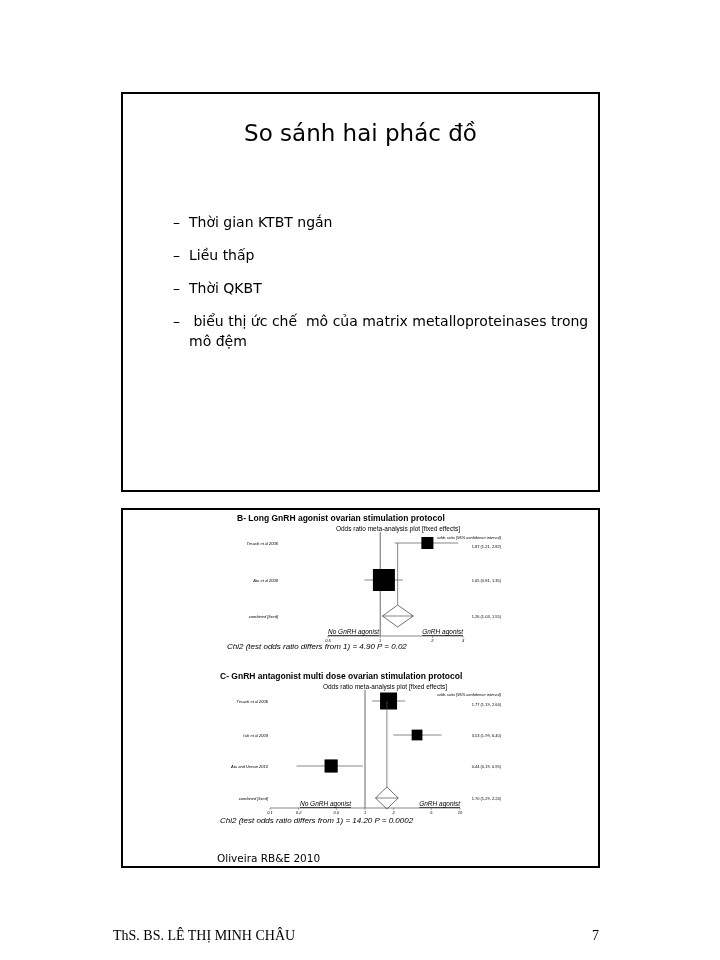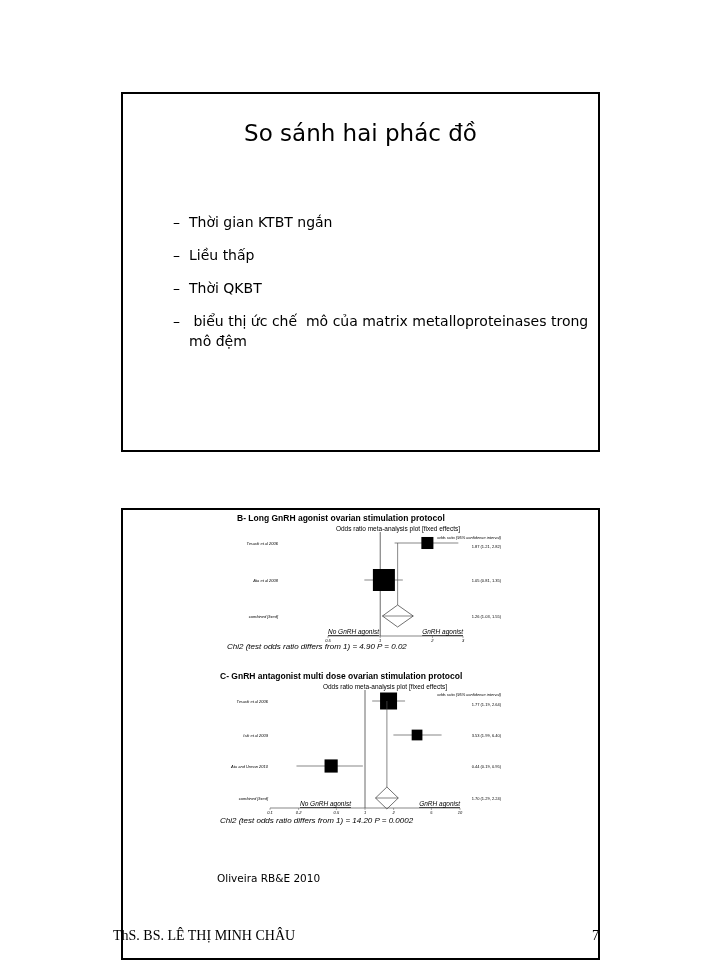--- a/index.html
+++ b/index.html
@@ -1,26 +1,26 @@
 <!DOCTYPE html>
 <html><head>
 <meta charset="utf-8">
 <style>
   html, body { margin:0; padding:0; background:#ffffff; }
   body { width:720px; height:960px; position:relative; overflow:hidden; font-family:"Liberation Sans", sans-serif; color:#000; }
   .slide { position:absolute; border:2px solid #000; background:#fff; box-sizing:border-box; }
-  #slide1 { left:121px; top:92px; width:479px; height:360px; }
-  #slide2 { left:121px; top:508px; width:479px; height:452px; }
+  #slide1 { left:121px; top:92px; width:479px; height:400px; }
+  #slide2 { left:121px; top:508px; width:479px; height:360px; }
   .title { position:absolute; left:0; right:0; top:26px; text-align:center; font-family:"DejaVu Sans", sans-serif; font-size:23px; font-weight:normal; }
   .bullet-l1 { position:absolute; left:20px; top:88px; font-family:"DejaVu Sans", sans-serif; font-size:16.5px; }
   .bullet-l1 .dot { display:inline-block; width:18px; }
   .subs { position:absolute; left:50px; top:118px; width:420px; font-family:"DejaVu Sans", sans-serif; font-size:14px; line-height:1; }
   .sub { position:relative; padding-left:16px; margin-bottom:13px; line-height:20px; }
   .sub .dash { position:absolute; left:0; top:0; }
-  .citation { position:absolute; left:94px; top:342px; font-family:"DejaVu Sans", sans-serif; font-size:10.5px;margin-top:20px; }
+  .citation { position:absolute; left:94px; top:342px; font-family:"DejaVu Sans", sans-serif; font-size:10.5px; }
   .footer-left { position:absolute; left:113px; top:928px; font-family:"Liberation Serif", serif; font-size:14px; }
   .footer-right { position:absolute; left:592px; top:928px; font-family:"Liberation Serif", serif; font-size:14px; }
   svg text { font-family:"Liberation Sans", sans-serif; }
 </style>
 </head>
 <body>
 
 <div class="slide" id="slide1">
   <div class="title">So sánh hai phác đồ</div>
   <div class="subs">

